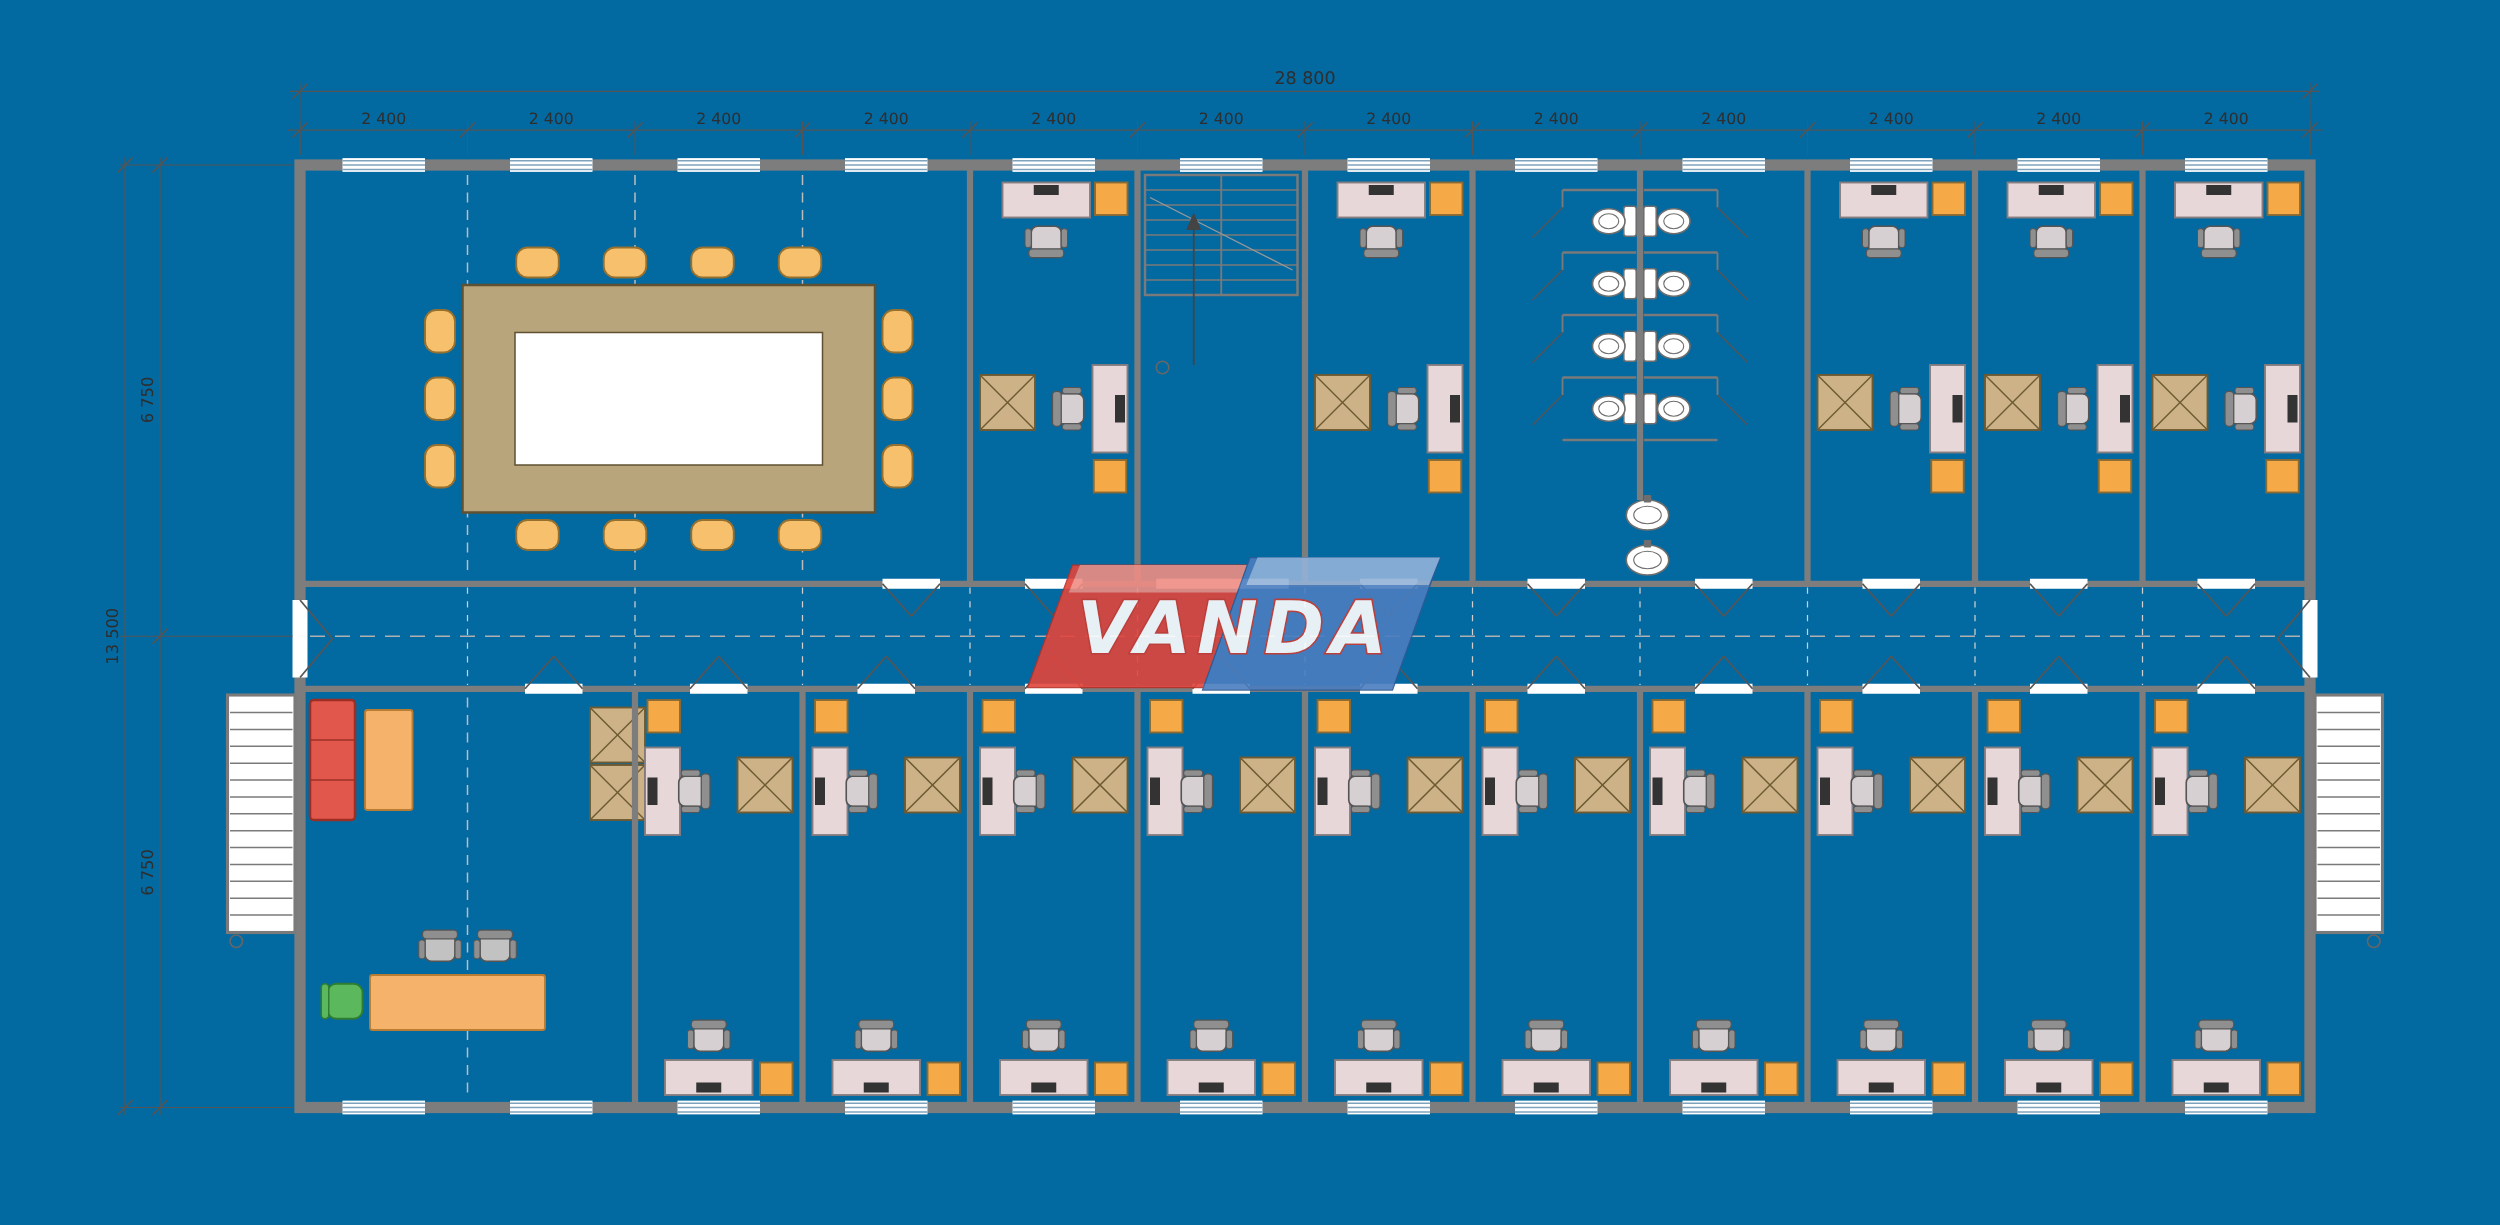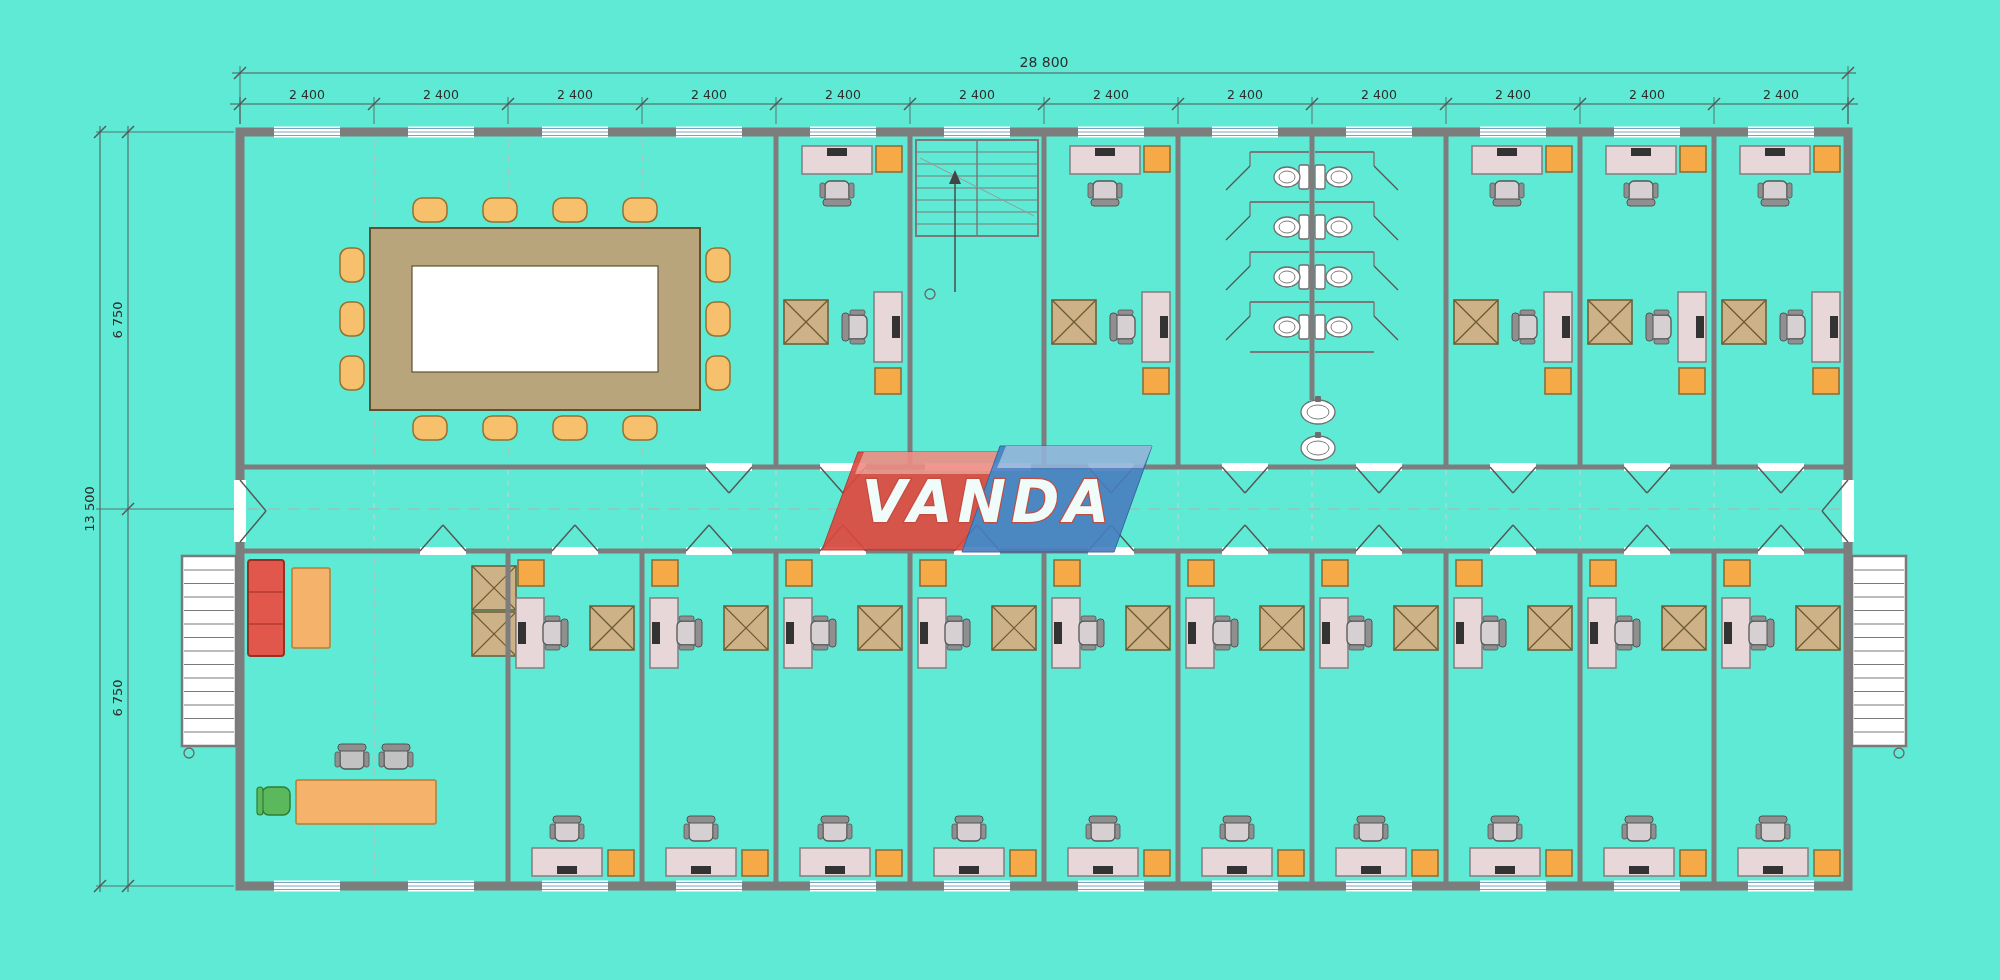--- a/index.html
+++ b/index.html
@@ -1,16 +1,16 @@
 <!DOCTYPE html>
 <html><head>
 <meta charset="utf-8">
 <style>
   html,body{margin:0;padding:0;background:#ffffff;}
-  .canvas{position:relative;width:2000px;height:980px;background:#5eead4;overflow:hidden;}
+  .canvas{position:relative;width:2000px;height:980px;background:#0369a1;overflow:hidden;}
   svg{position:absolute;left:0;top:0;}
   svg text{font-family:"DejaVu Sans", sans-serif;}
   .logo-text{font-weight:bold;font-style:italic;letter-spacing:5px;}
 </style>
 </head>
 <body>
 
 <div class="canvas">
   <svg id="plan-svg" width="2000" height="980" viewBox="0 0 2000 980">
       <g>

